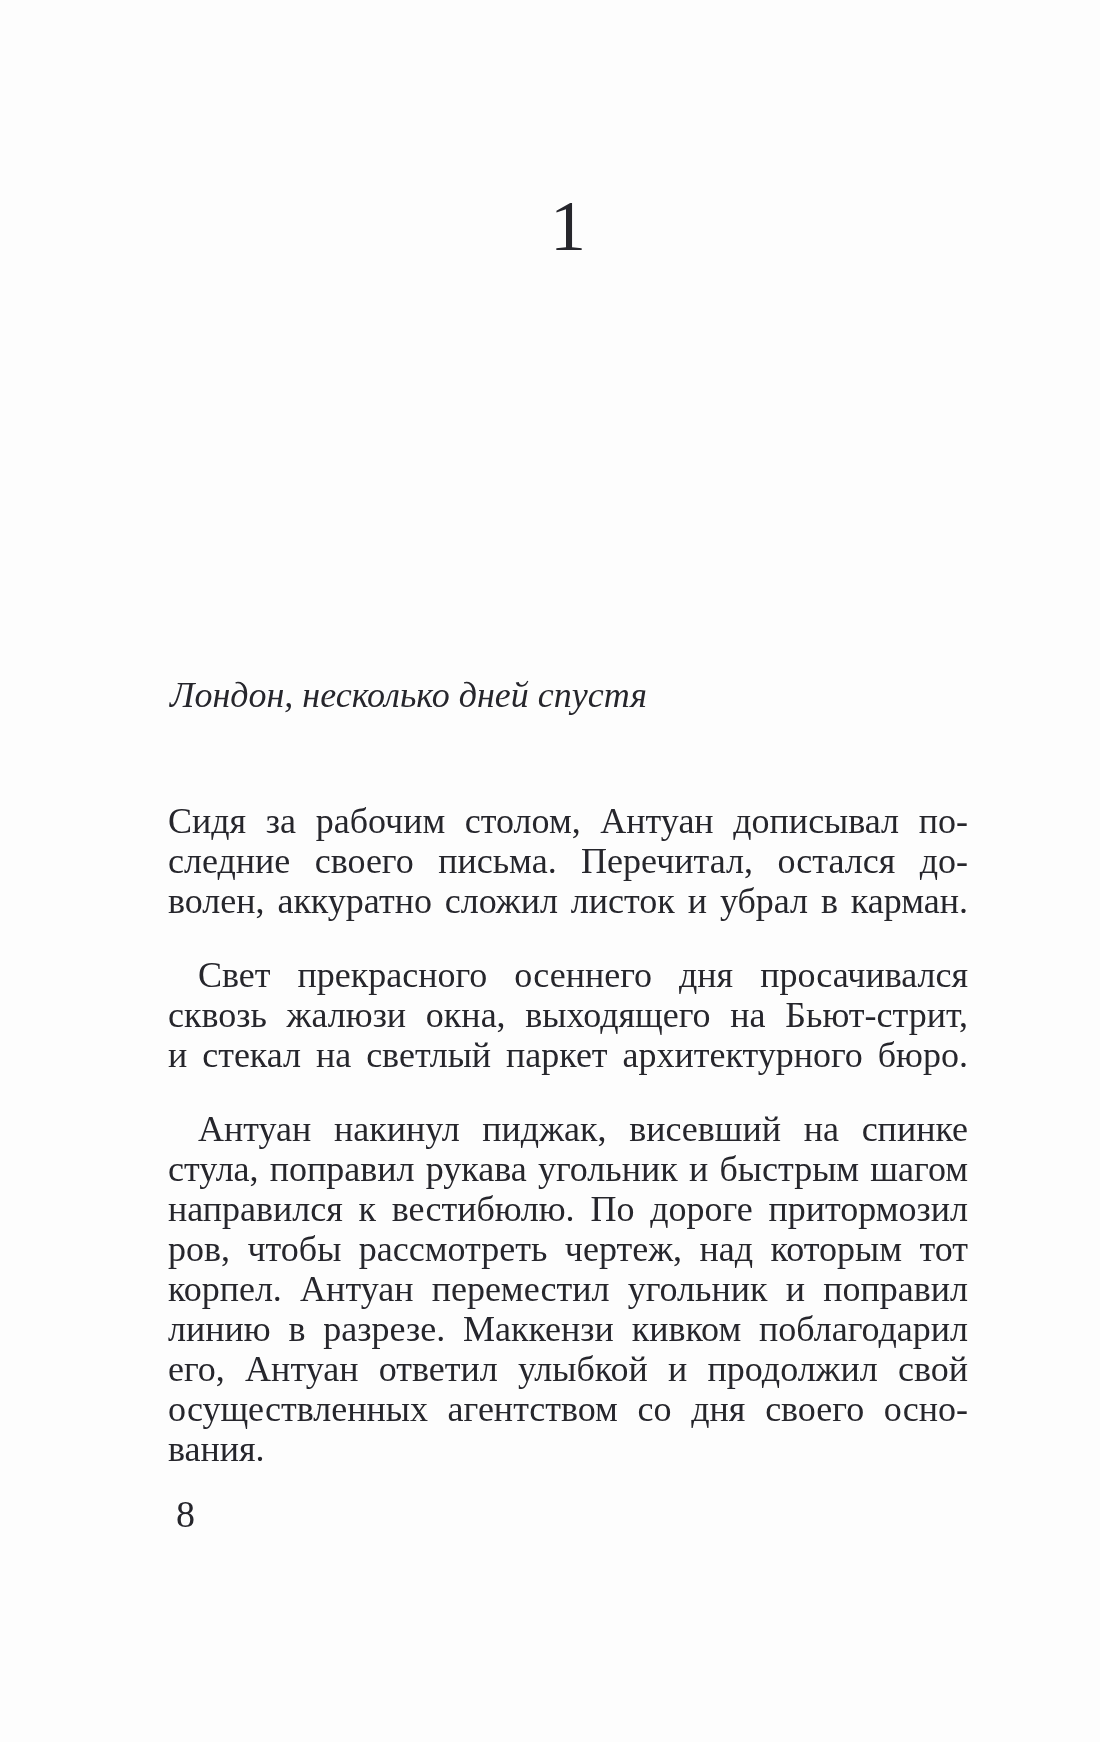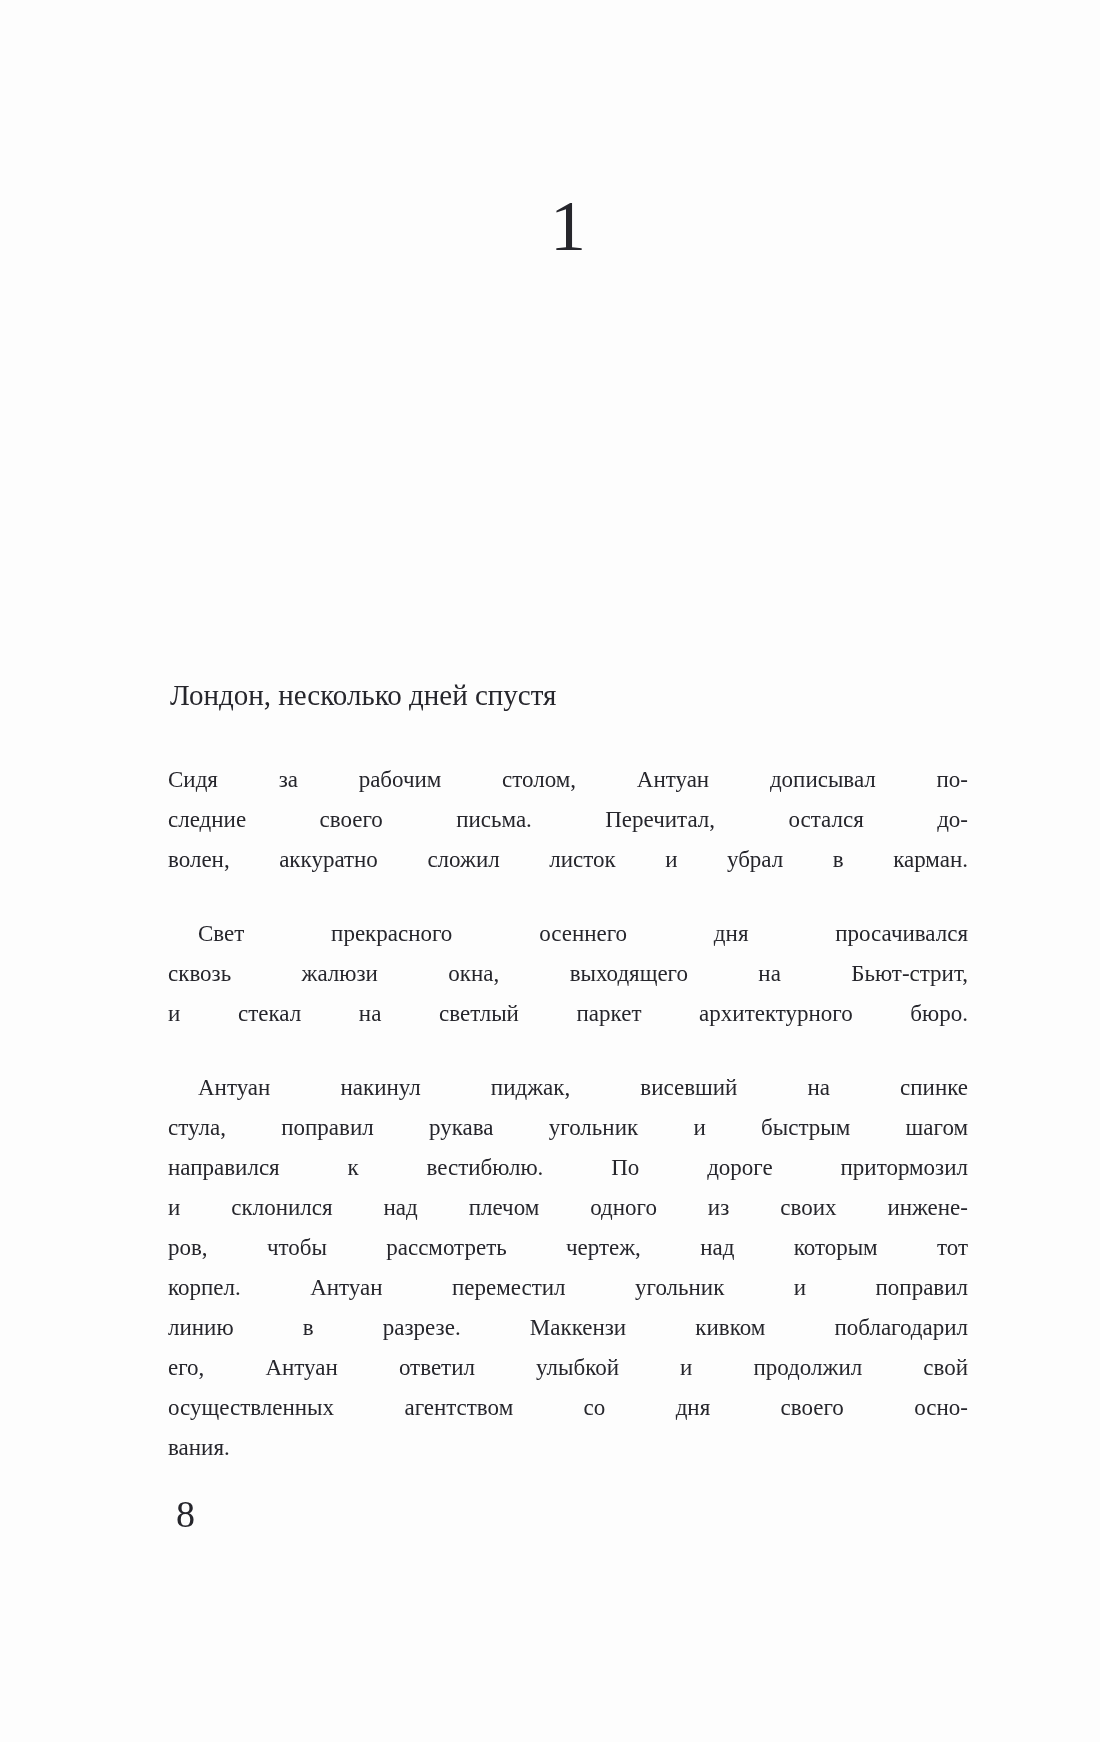--- a/index.html
+++ b/index.html
@@ -23,29 +23,30 @@
     text-align: center;
     font-size: 72px;
     line-height: 80px;
     font-weight: 400;
   }
   .section-heading {
     position: absolute;
     top: 674px;
     left: 170px;
     width: 800px;
-    font-size: 29px;
+    font-size: 36px;
     line-height: 42px;
+    font-style: italic;
   }
   .body-text {
     position: absolute;
-    top: 760px;
+    top: 801px;
     left: 168px;
     width: 800px;
-    font-size: 23px;
+    font-size: 36px;
   }
   .paragraph {
     margin: 0;
     padding: 0;
   }
   .line {
     height: 40px;
     line-height: 40px;
     text-align: justify;
     text-align-last: justify;
@@ -82,21 +83,20 @@
       </div>
       <div class="paragraph">
         <div class="line indent">Свет прекрасного осеннего дня просачивался</div>
         <div class="line">сквозь жалюзи окна, выходящего на Бьют-стрит,</div>
         <div class="line">и стекал на светлый паркет архитектурного бюро.</div>
       </div>
       <div class="paragraph">
         <div class="line indent">Антуан накинул пиджак, висевший на спинке</div>
         <div class="line">стула, поправил рукава угольник и быстрым шагом</div>
         <div class="line">направился к вестибюлю. По дороге притормозил</div>
-        <div class="line">и склонился над плечом одного из своих инжене-</div>
         <div class="line">ров, чтобы рассмотреть чертеж, над которым тот</div>
         <div class="line">корпел. Антуан переместил угольник и поправил</div>
         <div class="line">линию в разрезе. Маккензи кивком поблагодарил</div>
         <div class="line">его, Антуан ответил улыбкой и продолжил свой</div>
         <div class="line">осуществленных агентством со дня своего осно-</div>
         <div class="line short">вания.</div>
       </div>
     </div>
 
   <div class="page-number">8</div>

